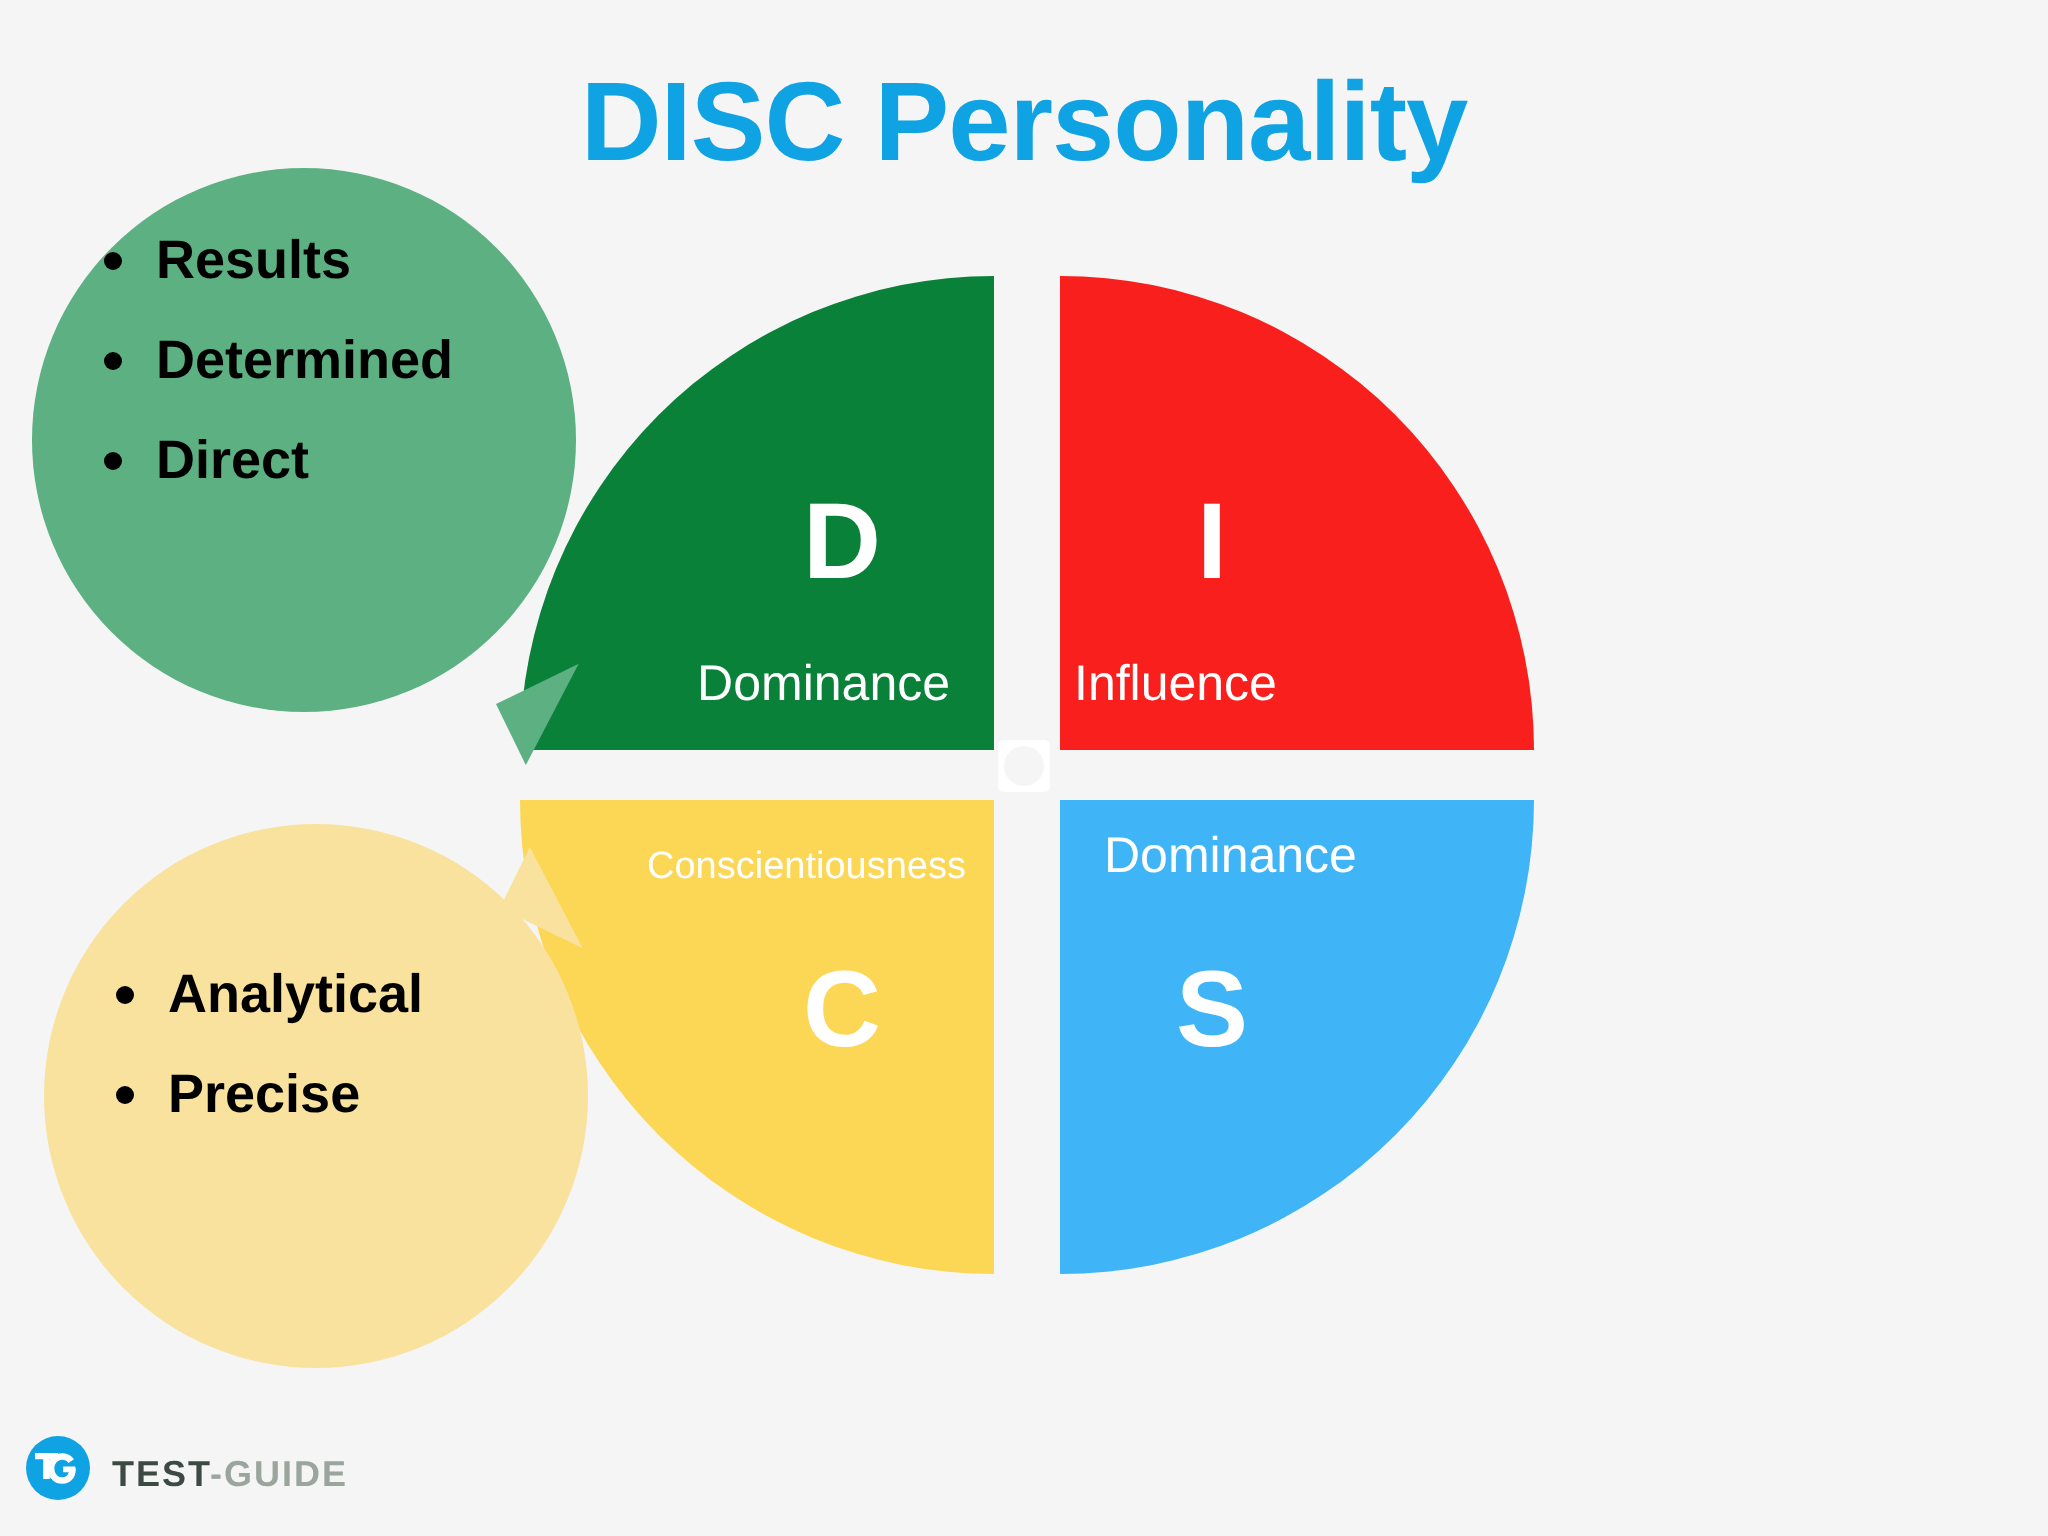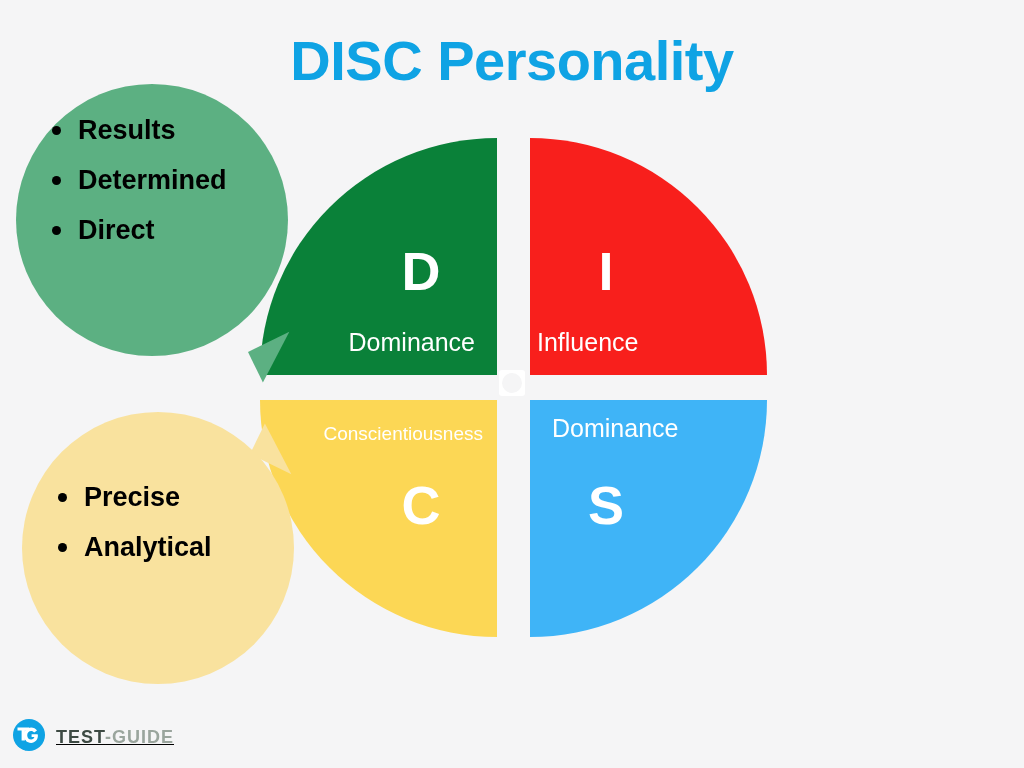--- a/index.html
+++ b/index.html
@@ -203,21 +203,20 @@
     bottom: 12px;
     display: flex;
     align-items: center;
     gap: 10px;
   }
   #footer-logo .wordmark {
     font-size: 18px;
     font-weight: bold;
     letter-spacing: 1px;
     line-height: 1;
-    text-decoration: underline;
   }
   #footer-logo .wm-test  { color: #3d4a43; }
   #footer-logo .wm-guide { color: #9aa59d; font-weight: bold; }
 </style>
 </head>
 <body>
 
 <div id="canvas">
 
   <h1 id="page-title">DISC Personality</h1>
@@ -256,22 +255,22 @@
       <li>Determined</li>
       <li>Direct</li>
     </ul>
   </div>
 
 
   <div class="bubble" id="bubble-conscientiousness">
     <div class="tail"></div>
     <div class="blob"></div>
     <ul class="bubble-list">
+      <li>Analytical</li>
       <li>Precise</li>
-      <li>Analytical</li>
     </ul>
   </div>
 
 
   <div id="footer-logo">
     <span>
       <svg width="34" height="34" viewBox="0 0 34 34" aria-hidden="true">
         <circle cx="17" cy="17" r="16" fill="#0fa3e4"></circle>
         <path d="M5.5 9.5 H17 V12.6 H12.9 V24 H9.6 V12.6 H5.5 Z" fill="#ffffff"></path>
         <path d="M25.6 16.2 H19.6 V19.1 H22.4 C22.0 20.6 20.8 21.6 19.1 21.6

